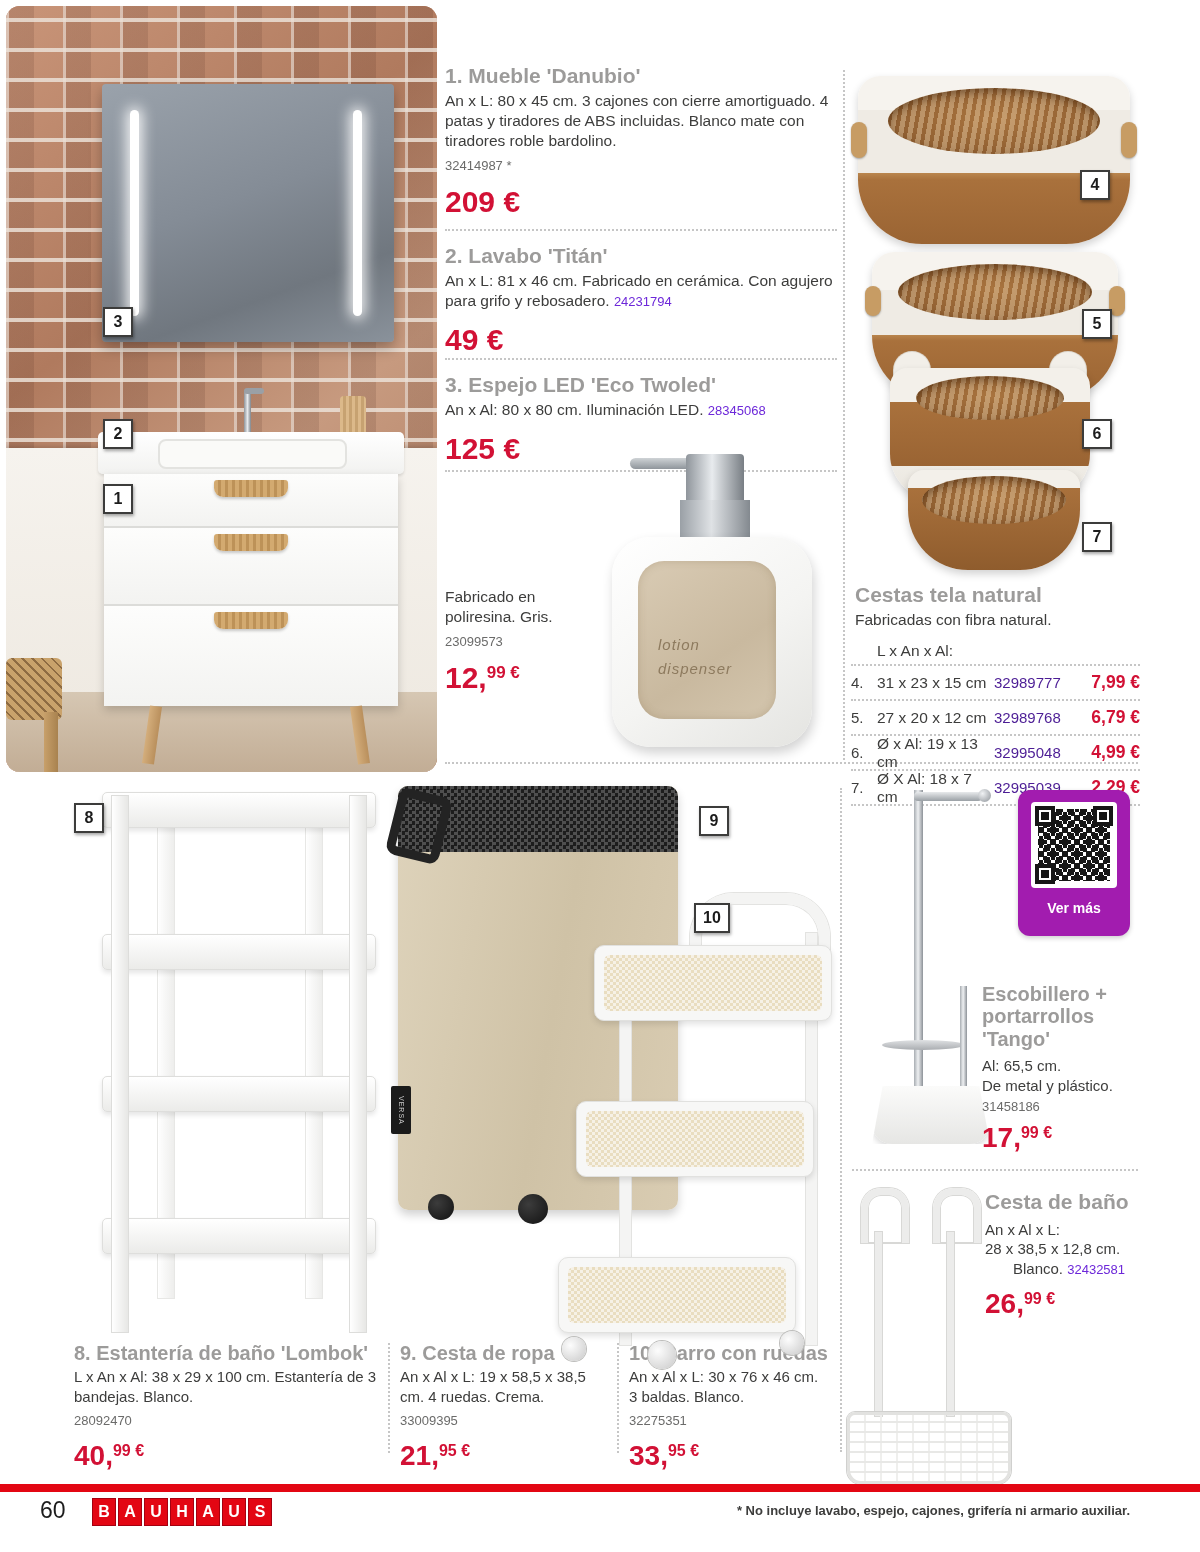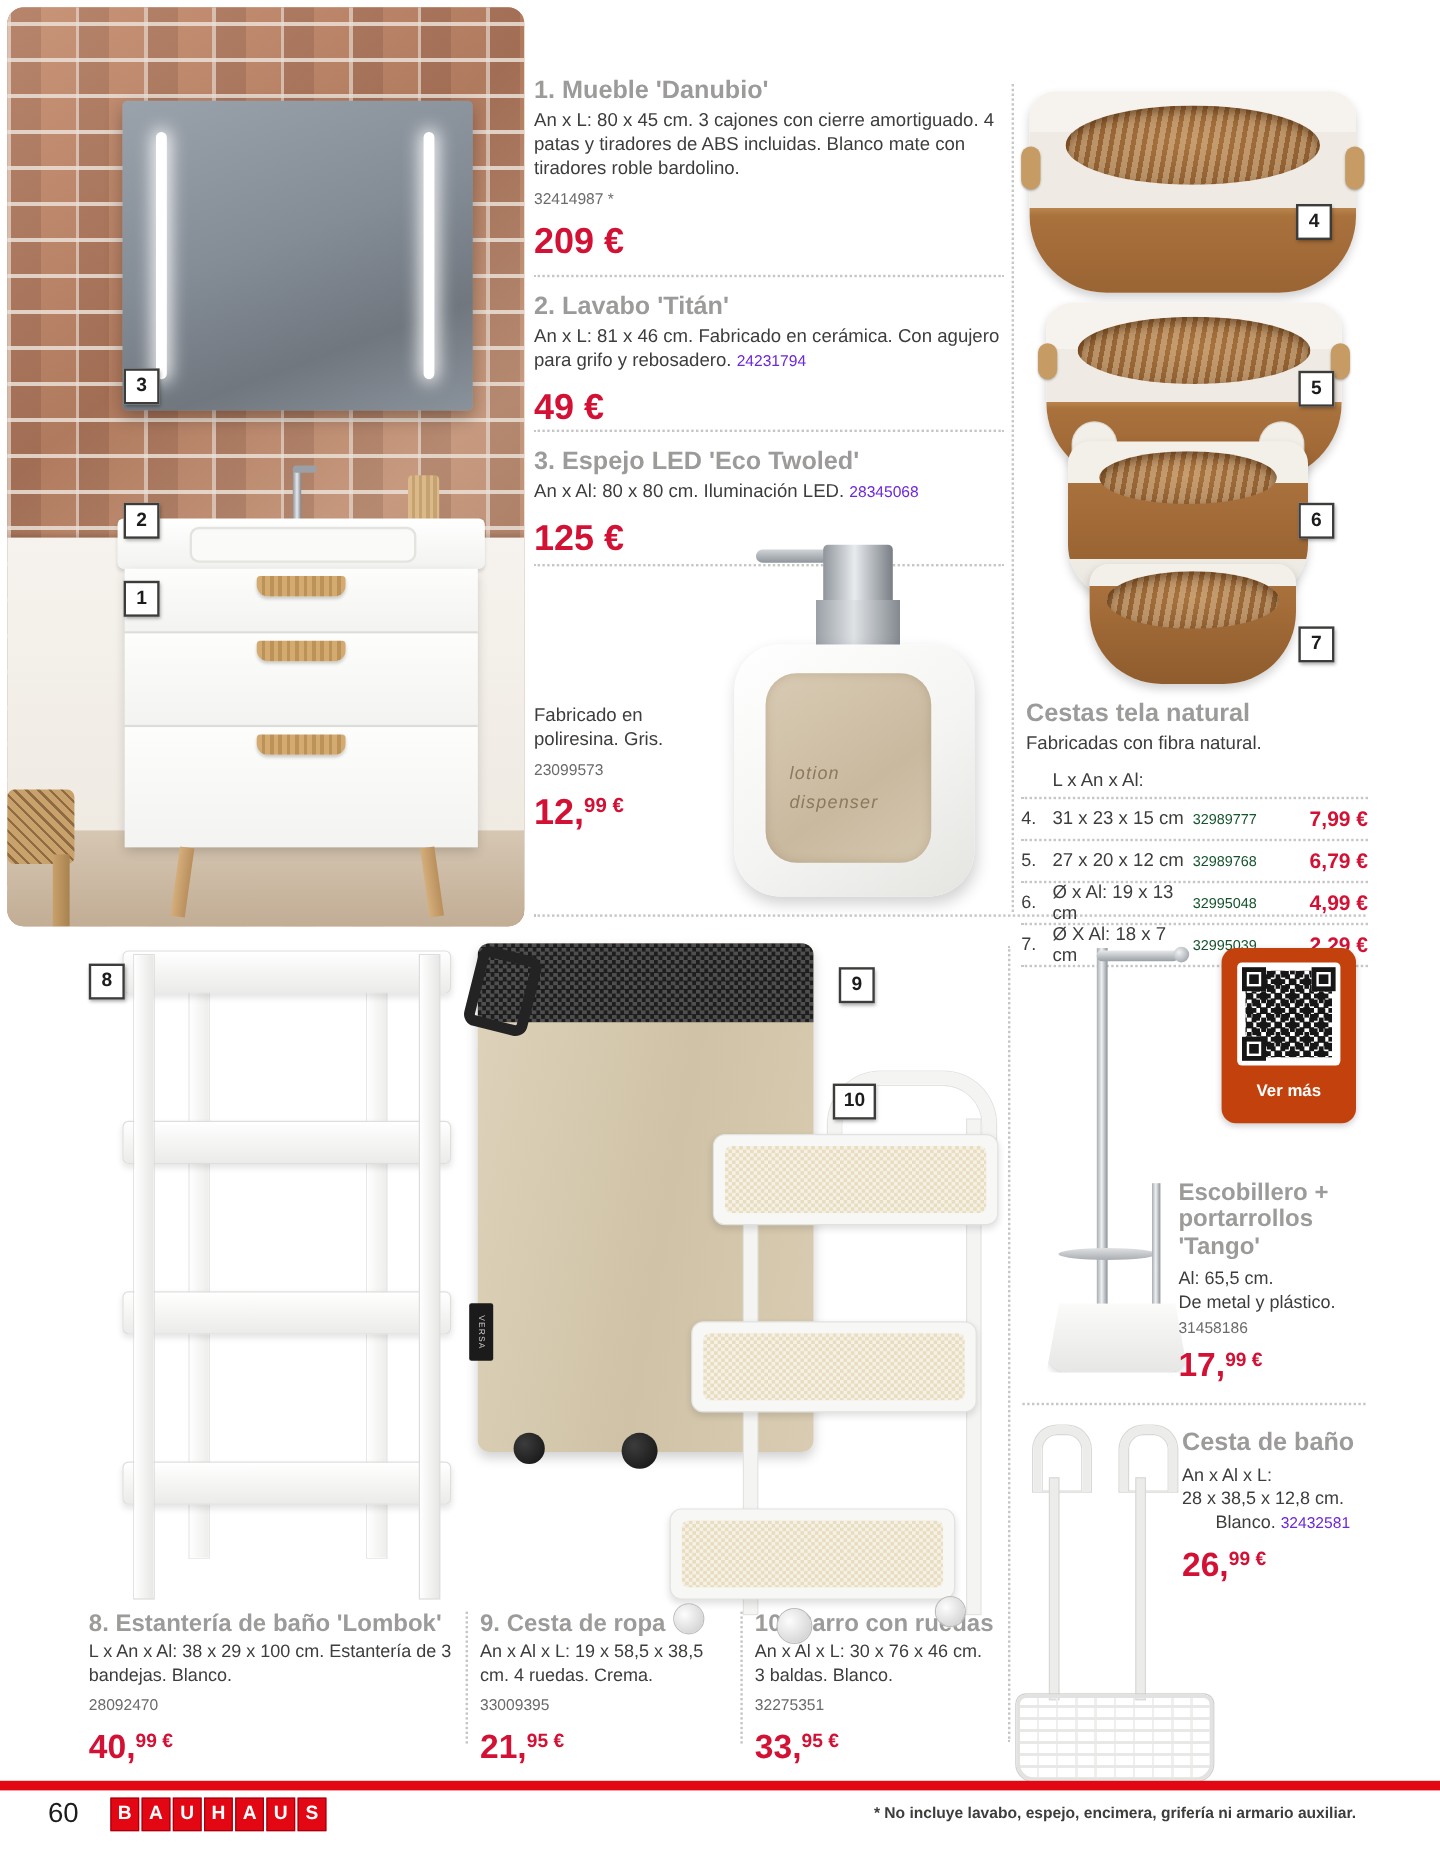--- a/index.html
+++ b/index.html
@@ -112,21 +112,21 @@
   
   .tango{position:absolute;left:860px;top:790px;width:150px;height:356px;}
   .chrome{background:linear-gradient(90deg,#a8adb2,#eef0f2 45%,#8d9298);}
   .t-pole{position:absolute;left:54px;top:0;width:9px;height:300px;}
   .t-arm{position:absolute;left:54px;top:2px;width:68px;height:9px;background:linear-gradient(#e8eaec,#9aa0a5);border-radius:4px;}
   .t-cap{position:absolute;left:118px;top:-1px;width:13px;height:13px;border-radius:50%;background:radial-gradient(circle at 35% 35%,#f0f2f4,#8d9298);}
   .t-disc{position:absolute;left:22px;top:250px;width:82px;height:10px;border-radius:50%;background:linear-gradient(#dfe1e3,#aaadb1);}
   .t-brush{position:absolute;left:100px;top:196px;width:7px;height:118px;}
   .t-base{position:absolute;left:12px;top:296px;width:118px;height:58px;border-radius:14px 14px 20px 20px;
           background:linear-gradient(#fbfbfa,#e6e6e4);box-shadow:0 3px 6px rgba(0,0,0,.15);clip-path:polygon(9% 0,91% 0,100% 100%,0 100%);}
-  .qr-card{position:absolute;left:1018px;top:790px;width:112px;height:146px;border-radius:12px;background:#c2410c;box-shadow:0 2px 5px rgba(0,0,0,.2);}
+  .qr-card{position:absolute;left:1018px;top:790px;width:112px;height:146px;border-radius:12px;background:#a21caf;box-shadow:0 2px 5px rgba(0,0,0,.2);}
   .qr-white{position:absolute;left:13px;top:12px;width:86px;height:86px;border-radius:4px;background:#fff;}
   .qr-pattern{position:absolute;inset:7px;
       background-image:
         repeating-conic-gradient(#161616 0 25%, transparent 0 50%),
         repeating-conic-gradient(#161616 0 25%, transparent 0 50%);
       background-size:12px 12px,8px 8px;background-position:0 0,5px 3px;}
   .qf{position:absolute;width:20px;height:20px;border:4px solid #161616;background:#fff;box-sizing:border-box;}
   .qf::after{content:"";position:absolute;inset:2px;background:#161616;}
   .qr-label{position:absolute;left:0;right:0;top:110px;text-align:center;color:#fff;font-size:14px;font-weight:bold;}
 
@@ -140,21 +140,21 @@
                  repeating-linear-gradient(90deg, transparent 0 14px, #efefed 14px 16px);}
 
   
   .cestas-head{position:absolute;left:855px;top:583px;width:286px;}
   .cestas-table{position:absolute;left:851px;top:638px;width:289px;font-size:15px;}
   .crow{display:flex;align-items:center;height:33px;border-top:2px dotted #c6c6c6;}
   .crow.hrow{height:26px;border-top:none;}
   .crow.last{border-bottom:2px dotted #c6c6c6;}
   .c-num{width:26px;color:#3d3d3c;}
   .c-dims{flex:1;color:#3d3d3c;font-size:15.5px;}
-  .c-sku{width:82px;font-size:12px;color:#14532d;}
+  .c-sku{width:82px;font-size:15px;color:#4c1d95;}
   .c-price{width:64px;text-align:right;font-size:17.5px;font-weight:bold;color:#d21135;}
   .c-header{padding-left:26px;font-size:15.5px;color:#3d3d3c;}
 
   
   .btxt .ptitle{font-size:20px;}
   .btxt .pdesc{font-size:15px;}
 
   
   .red-bar{position:absolute;left:0;top:1484px;width:1200px;height:8px;background:#e30613;}
   .page-num{position:absolute;left:40px;top:1497px;font-size:23px;font-weight:normal;color:#1c1c1c;}
@@ -426,15 +426,15 @@
   <div class="page-num">60</div>
   <div class="brand">
     <div class="tile">B</div>
     <div class="tile">A</div>
     <div class="tile">U</div>
     <div class="tile">H</div>
     <div class="tile">A</div>
     <div class="tile">U</div>
     <div class="tile">S</div>
   </div>
-  <div class="disclaimer">* No incluye lavabo, espejo, encimera, grifería ni armario auxiliar.</div>
+  <div class="disclaimer">* No incluye lavabo, espejo, cajones, grifería ni armario auxiliar.</div>
 
 </div>
 
 </body></html>

